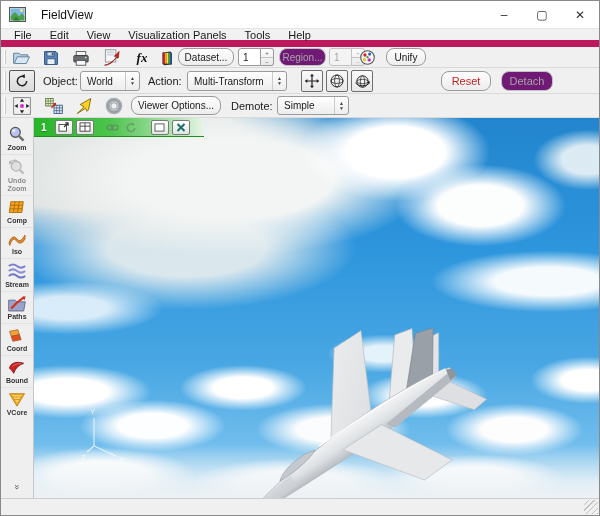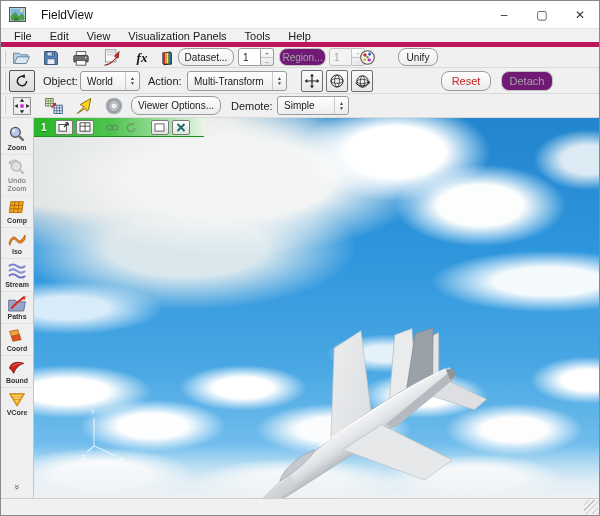--- a/index.html
+++ b/index.html
@@ -10,21 +10,21 @@
     overflow:hidden;color:#1a1a1a;
   }
   
   .titlebar{height:28px;background:#ffffff;display:flex;align-items:center;border-bottom:1px solid #e6e6e6;}
   .app-icon{width:17px;height:15px;margin-left:8px;flex:0 0 auto;}
   .title-text{font-size:12px;margin-left:15px;color:#111;}
   .win-controls{margin-left:auto;display:flex;height:100%;}
   .win-btn{width:38px;height:100%;display:flex;align-items:center;justify-content:center;
            font-size:12px;color:#333;cursor:default;}
   
-  .menubar{height:18px;background:#f1f1f1;display:flex;align-items:center;border-bottom:5px solid #be185d;padding-left:4px;}
+  .menubar{height:18px;background:#f1f1f1;display:flex;align-items:center;border-bottom:7px solid #be185d;padding-left:4px;}
   .menu-item{font-size:11px;padding:0 9px;color:#1a1a1a;}
   
   .toolbar{position:relative;background:#f0f0f0;border-bottom:1px solid #dadada;}
   .tb1{height:21px;} .tb2{height:24px;} .tb3{height:26px;}
   .handle{position:absolute;left:3px;top:3px;bottom:3px;width:2px;border-left:1px solid #fff;border-right:1px solid #c9c9c9;}
   .tb-icon{position:absolute;top:1px;width:22px;height:19px;display:flex;align-items:center;justify-content:center;}
   .tb2 .tb-icon{top:2px;height:20px;}
   .btn{
     position:absolute;display:flex;align-items:center;justify-content:center;
     font-size:10px;color:#1a1a1a;background:linear-gradient(180deg,#fefefe,#ededed);
@@ -204,21 +204,21 @@
     <div class="tb-icon" style="left:355px">
       <svg width="17" height="17" viewBox="0 0 20 20">
         <circle cx="10" cy="10" r="8" fill="#f8f8f8" stroke="#555" stroke-width="1.3"></circle>
         <circle cx="7" cy="7" r="2" fill="#d22"></circle>
         <circle cx="12.5" cy="6" r="1.8" fill="#2b5fc0"></circle>
         <circle cx="6.5" cy="12.5" r="1.8" fill="#e6c31f"></circle>
         <circle cx="12" cy="12.8" r="2" fill="#c32ac3"></circle>
         <circle cx="10" cy="9.5" r="1.4" fill="#3aa13a"></circle>
       </svg>
     </div>
-    <div class="btn" style="left:397px;top:1px;width:40px;height:18px">Unify</div>
+    <div class="btn" style="left:385px;top:1px;width:40px;height:18px">Unify</div>
   </div>
 
   <div class="toolbar tb3">
     <div class="handle"></div>
 
     <div class="toggle-btn" style="left:8px;width:26px;height:22px;border-color:#555;background:linear-gradient(180deg,#eee,#dcdcdc)">
       <svg width="16" height="16" viewBox="0 0 24 24">
         <path d="M19 12 a7 7 0 1 1 -3.5 -6" fill="none" stroke="#222" stroke-width="2.2"></path>
         <path d="M16 1.5 L16.5 7.5 L11 5 Z" fill="#222"></path>
       </svg>

